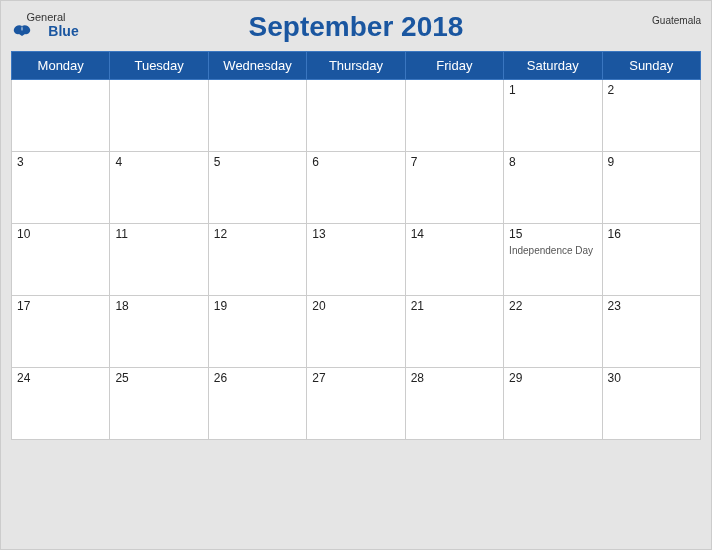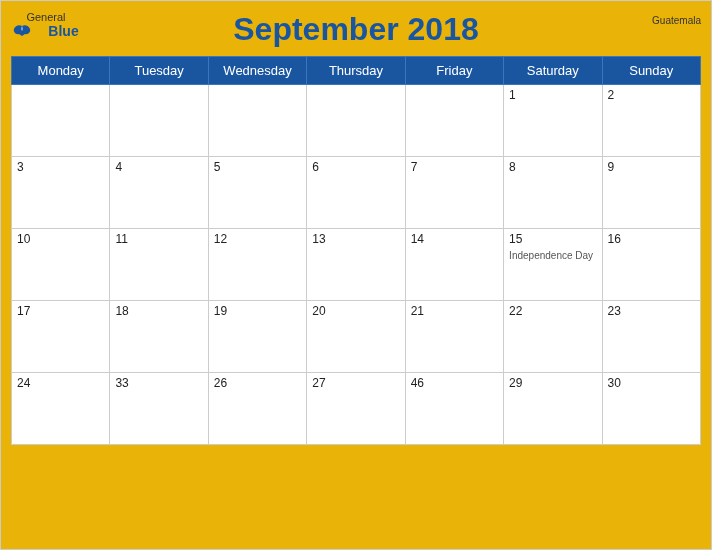--- a/index.html
+++ b/index.html
@@ -8,21 +8,21 @@
       background: #fff;
       width: 712px;
       height: 550px;
       display: flex;
       align-items: center;
       justify-content: center;
     }
     .calendar {
       width: 712px;
       height: 550px;
-      background: #eab308;
+      background: #e5e5e5;
       border: 1px solid #ccc;
       padding: 10px;
     }
     .cal-header {
       display: flex;
       align-items: center;
       justify-content: center;
       position: relative;
       margin-bottom: 8px;
     }
@@ -46,21 +46,21 @@
       font-weight: bold;
       display: flex;
       align-items: center;
       gap: 17px;
     }
     .logo-bird {
       width: 18px;
       height: 14px;
     }
     .cal-title {
-      font-size: 32px;
+      font-size: 28px;
       color: #1a56a0;
       font-weight: bold;
       text-align: center;
     }
     .cal-country {
       position: absolute;
       right: 0;
       top: 4px;
       font-size: 10px;
       color: #333;
@@ -216,30 +216,30 @@
           </td>
           <td>
             <span class="day-num">23</span>
           </td>
         </tr>
         <tr>
           <td>
             <span class="day-num">24</span>
           </td>
           <td>
-            <span class="day-num">33</span>
+            <span class="day-num">25</span>
           </td>
           <td>
             <span class="day-num">26</span>
           </td>
           <td>
             <span class="day-num">27</span>
           </td>
           <td>
-            <span class="day-num">46</span>
+            <span class="day-num">28</span>
           </td>
           <td>
             <span class="day-num">29</span>
           </td>
           <td>
             <span class="day-num">30</span>
           </td>
         </tr>
       </tbody>
   </table>

